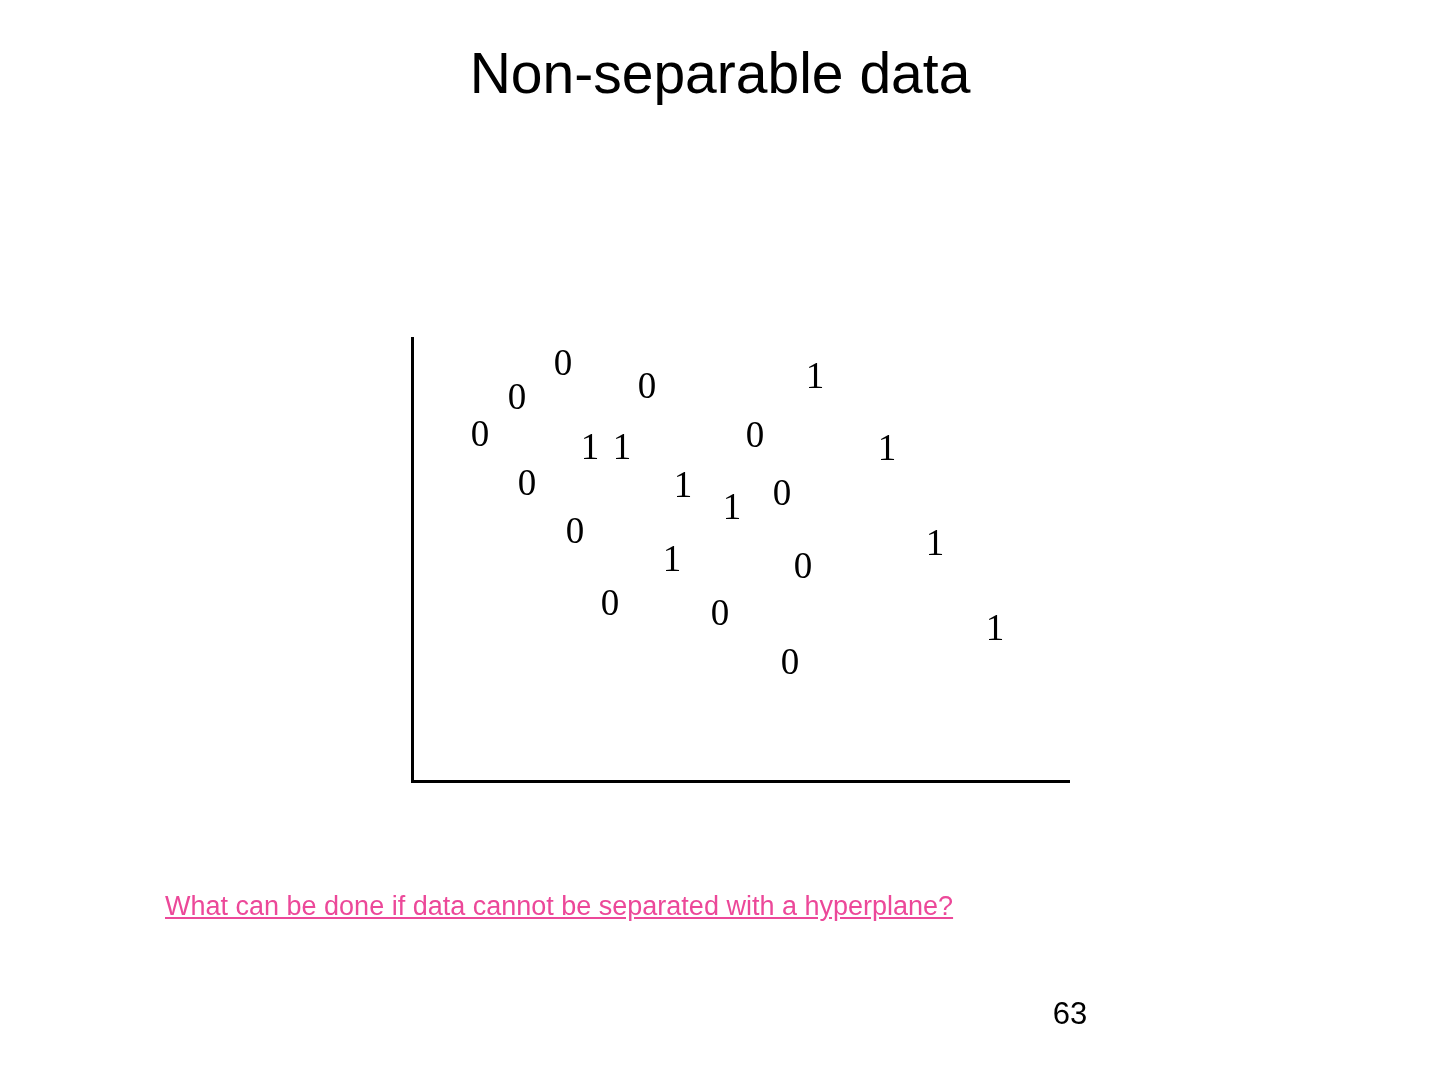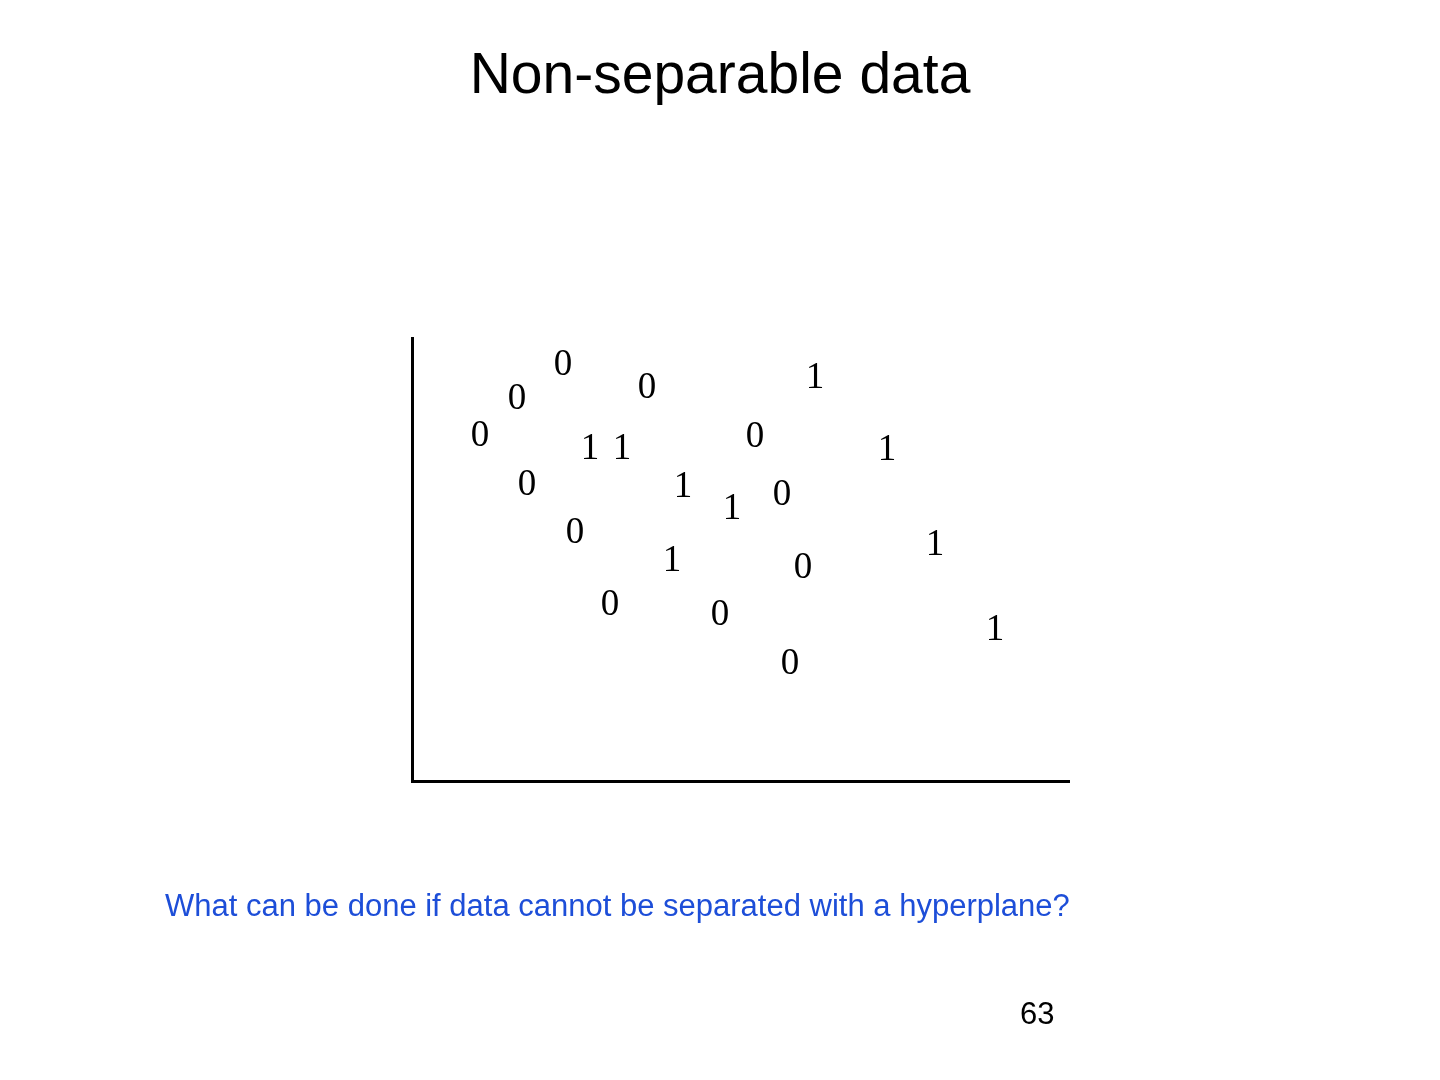--- a/index.html
+++ b/index.html
@@ -71,33 +71,34 @@
     user-select: none;
   }
 
   
   #body-text {
     position: absolute;
     left: 165px;
     top: 880px;
     width: 1160px;
     font-family: "Liberation Sans", sans-serif;
-    font-size: 31px;
+    font-size: 27px;
     line-height: 52px;
     font-weight: 400;
-    color: #1d4ed8;
+    color: #ec4899;
+    text-decoration: underline;
   }
 
   
   #page-number {
     position: absolute;
     left: 1020px;
     top: 996px;
     width: 100px;
-    text-align: left;
+    text-align: center;
     font-family: "Liberation Sans", sans-serif;
     font-size: 31px;
     line-height: 36px;
     color: #000000;
   }
 </style>
 </head>
 <body>
 
 <div id="slide">

